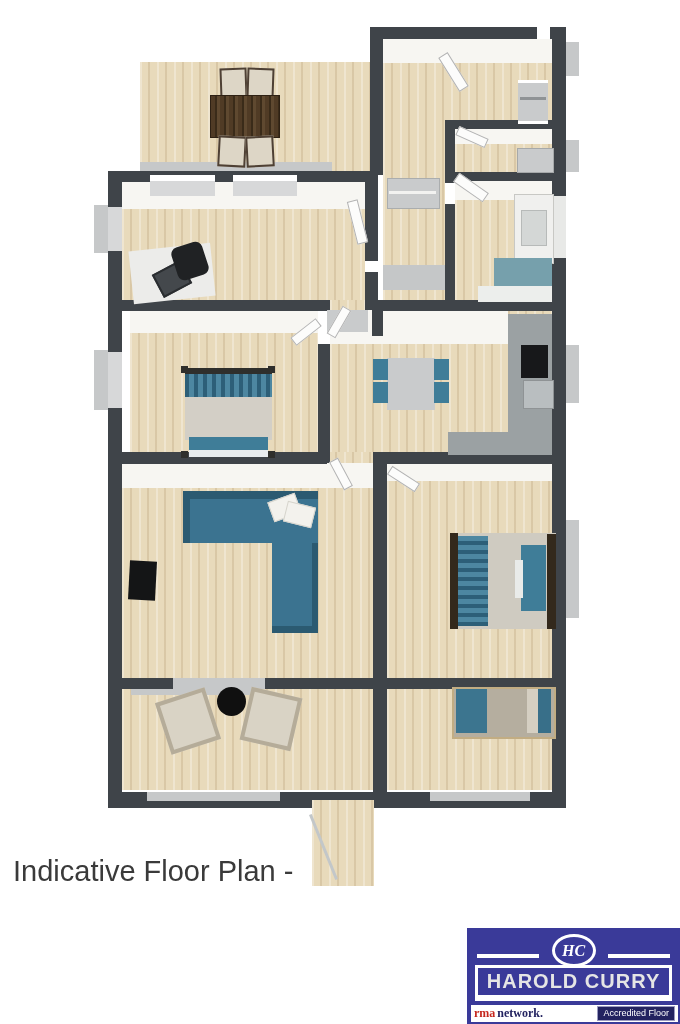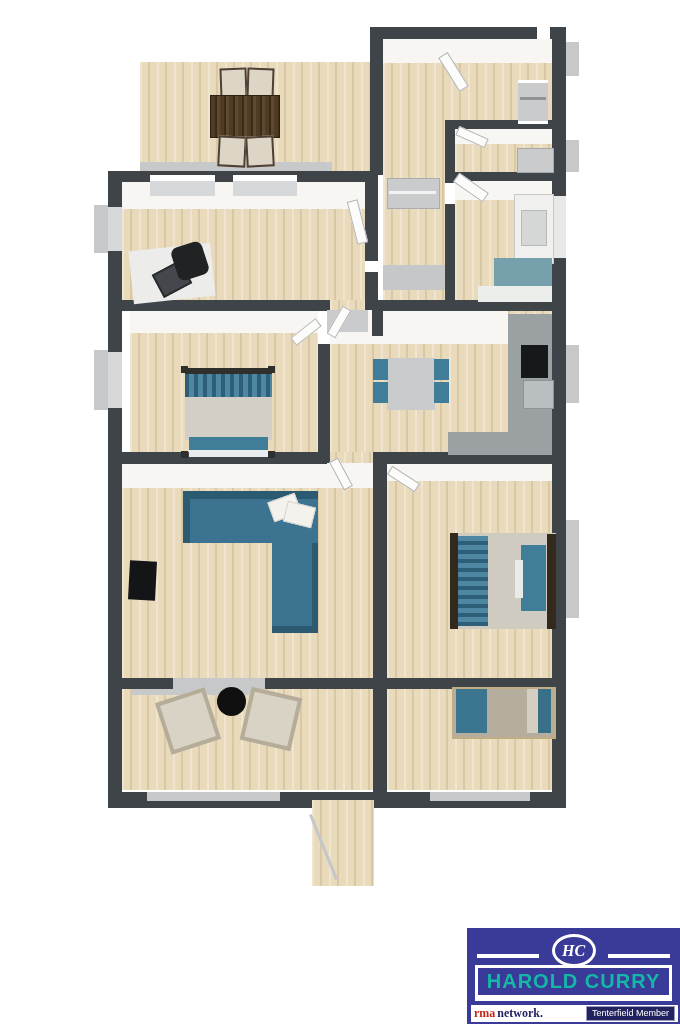--- a/index.html
+++ b/index.html
@@ -33,21 +33,21 @@
   .logo{position:absolute;left:467px;top:928px;width:213px;height:96px;
     background:var(--c-logoBlue,#3a3a99);}
   .logo-oval{position:absolute;left:50%;top:6px;transform:translateX(-50%);
     width:38px;height:27px;border:3px solid #ffffff;border-radius:50%;
     color:#ffffff;font-family:"Liberation Serif",serif;font-style:italic;font-weight:bold;
     font-size:16px;display:flex;align-items:center;justify-content:center;background:var(--c-logoBlue,#3a3a99);}
   .logo-line{position:absolute;top:26px;height:4px;background:#ffffff;width:62px;}
   .logo-line.l{left:10px;} .logo-line.r{right:10px;}
   .logo-namebox{position:absolute;left:8px;right:8px;top:37px;height:27px;
     border:3px solid #ffffff;display:flex;align-items:center;justify-content:center;}
-  .logo-namebox span{color:#14b8a6;font-weight:bold;font-size:20px;letter-spacing:1px;white-space:nowrap;}
+  .logo-namebox span{color:#e5e5e5;font-weight:bold;font-size:20px;letter-spacing:1px;white-space:nowrap;}
   .logo-divider{position:absolute;left:8px;right:8px;top:69px;height:4px;background:#ffffff;}
   .logo-strip{position:absolute;left:4px;right:2px;top:77px;height:17px;background:#ffffff;
     display:flex;align-items:center;font-size:12px;padding:0 3px;white-space:nowrap;}
   .logo-strip .rma{color:var(--c-logoRed,#c5271d);font-weight:bold;font-family:"Liberation Serif",serif;}
   .logo-strip .net{color:var(--c-logoNavy,#232360);font-weight:bold;font-family:"Liberation Serif",serif;margin-left:2px;}
   .logo-strip .badge{margin-left:auto;background:var(--c-logoNavy,#232360);color:#ffffff;
     font-size:9px;padding:1px 5px 2px 5px;border:1px solid #9a9ac0;}
 </style>
 </head>
 <body>
@@ -197,30 +197,31 @@
   <div class="door" style="left:352px;top:200px;width:9px;height:42px;transform:rotate(-14deg);"></div>
   <div class="door" style="left:453px;top:182px;width:34px;height:9px;transform:rotate(35deg);"></div>
   <div class="door" style="left:456px;top:132px;width:30px;height:8px;transform:rotate(24deg);"></div>
   <div class="door" style="left:290px;top:327px;width:30px;height:8px;transform:rotate(-38deg);"></div>
   <div class="door" style="left:387px;top:474px;width:31px;height:8px;transform:rotate(33deg);"></div>
   <div class="door" style="left:334px;top:306px;width:8px;height:30px;transform:rotate(30deg);"></div>
   <div class="door" style="left:336px;top:458px;width:8px;height:30px;transform:rotate(-28deg);"></div>
 </div>
 
 <div class="caption">
+  <div>Indicative Floor Plan -</div>
 </div>
 
 <div class="logo">
   <div class="logo-line l"></div>
   <div class="logo-line r"></div>
   <div class="logo-oval">
     <span>HC</span>
   </div>
   <div class="logo-namebox">
     <span>HAROLD CURRY</span>
   </div>
   <div class="logo-divider"></div>
   <div class="logo-strip">
     <span class="rma">rma</span>
     <span class="net">network.</span>
-    <span class="badge">Tenterfield Member</span>
+    <span class="badge">Accredited Floor</span>
   </div>
 </div>
 
 </body></html>

